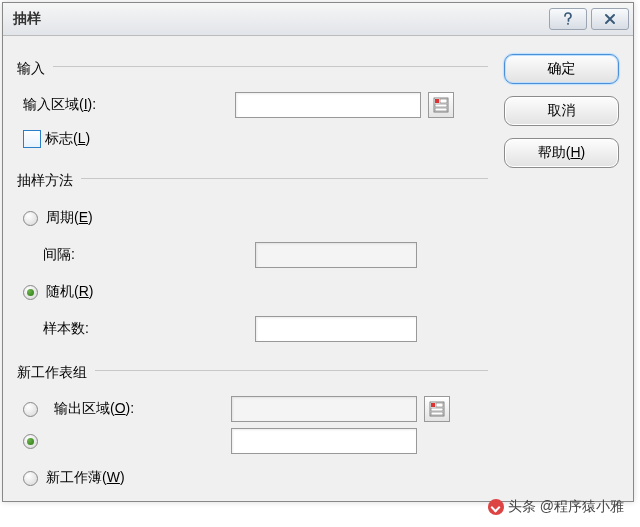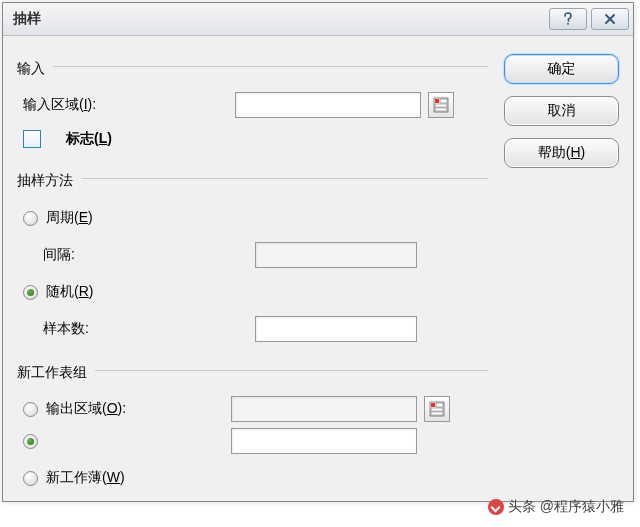--- a/index.html
+++ b/index.html
@@ -157,24 +157,23 @@
     }
     
     .ref-icon {
       width: 16px;
       height: 16px;
     }
     
     .checkbox-row {
       display:flex;
       align-items:center;
-      gap:25px;
+      gap:4px;
       padding-left: 6px;
       margin: 8px 0 14px 0;
-      font-weight: bold;
     }
     
     .chk {
       width: 18px;
       height: 18px;
       border: 1px solid #2a7fc8;
       background: linear-gradient(to bottom,#fff,#e6f2fd);
       cursor:pointer;
     }
     
@@ -218,21 +217,21 @@
       gap: 4px;
       color: #444;
       font-size: 13px;
     }
     .footer-icon {
       width:16px;height:16px;border-radius:50%;background:#d44;position:relative;
     }
     .footer-icon::before{content:"";position:absolute;left:4px;top:5px;width:5px;height:5px;border-left:2px solid #fff;border-bottom:2px solid #fff;transform:rotate(-45deg);}
     
     .radio-form-row { display:flex; align-items:center; gap:8px; margin: 6px 0; }
-    .radio-form-row .rlabel { width: 206px; display:flex; align-items:center; gap:8px; padding-left:6px;text-align:right;}
+    .radio-form-row .rlabel { width: 206px; display:flex; align-items:center; gap:16px; padding-left:6px;text-align:right;}
   </style>
 </head>
 <body>
 
 <div class="dialog">
   <div class="titlebar">
     <span class="titlebar-text">抽样</span>
     <div class="titlebar-btns">
       <div class="title-btn">
         <svg width="12" height="14" viewBox="0 0 12 14">

